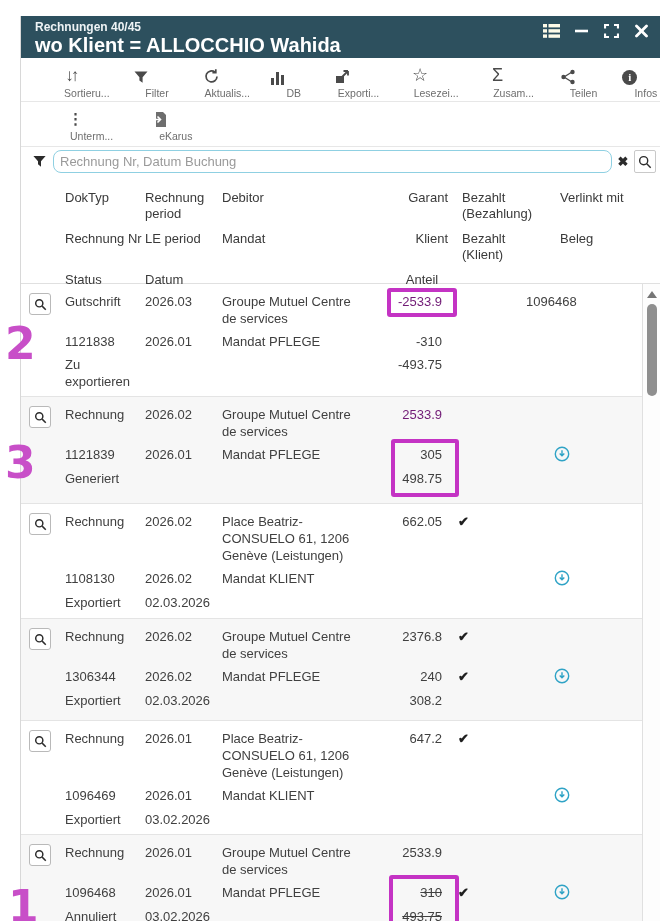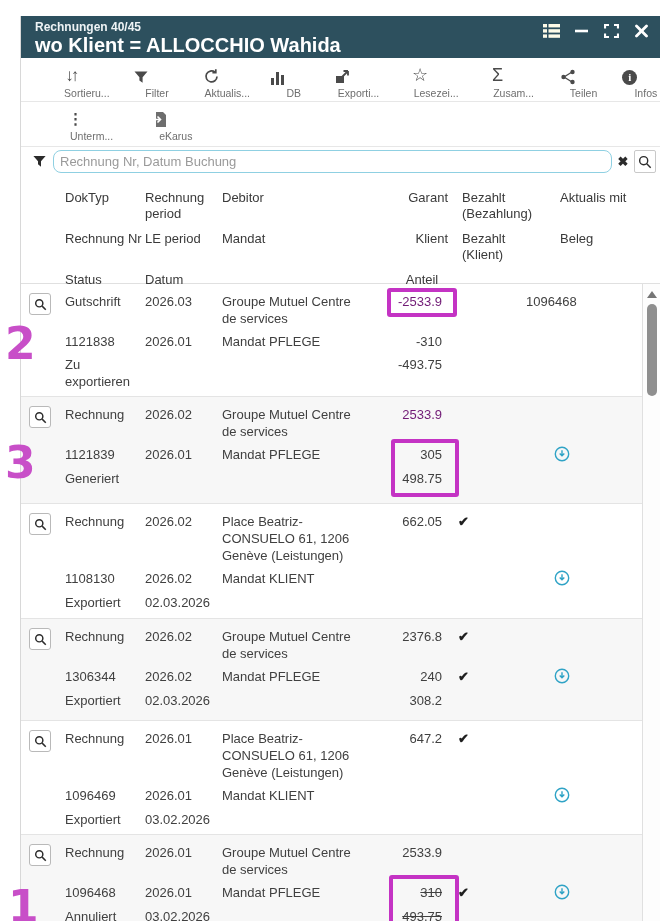--- a/index.html
+++ b/index.html
@@ -263,21 +263,21 @@
   </div>
 
   <div class="thead">
     <div class="hgrid">
       <span></span>
       <span class="hcell">DokTyp</span>
       <span class="hcell">Rechnung period</span>
       <span class="hcell">Debitor</span>
       <span class="hcell num">Garant</span>
       <span class="hcell pad1" style="max-width:92px">Bezahlt (Bezahlung)</span>
-      <span class="hcell pad2">Aktualis mit</span>
+      <span class="hcell pad2">Verlinkt mit</span>
     </div>
     <div class="hgrid">
       <span></span>
       <span class="hcell">Rechnung Nr</span>
       <span class="hcell">LE period</span>
       <span class="hcell">Mandat</span>
       <span class="hcell num">Klient</span>
       <span class="hcell pad1" style="max-width:92px">Bezahlt (Klient)</span>
       <span class="hcell pad2">Beleg</span>
     </div>

